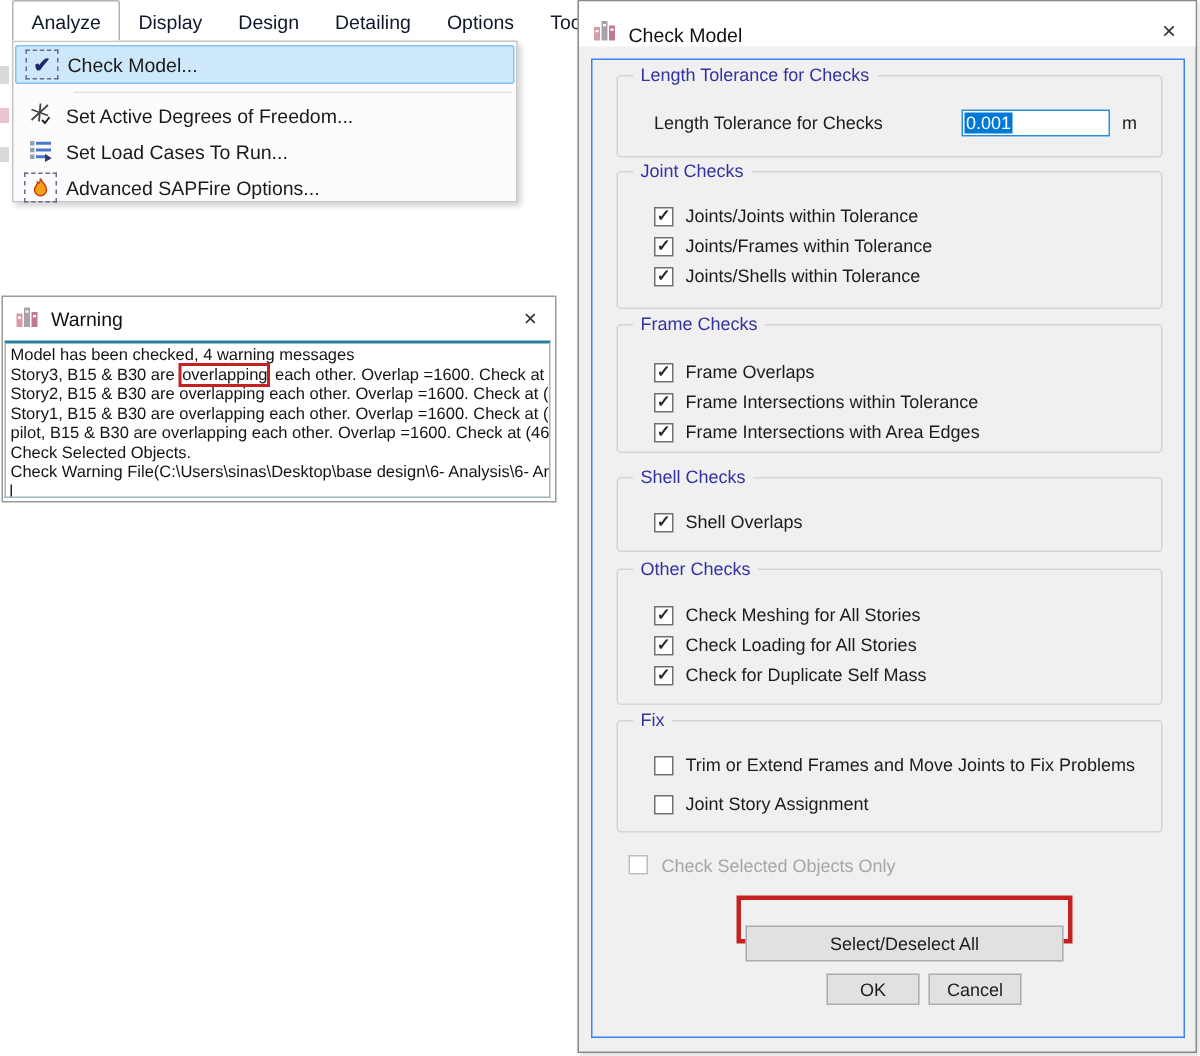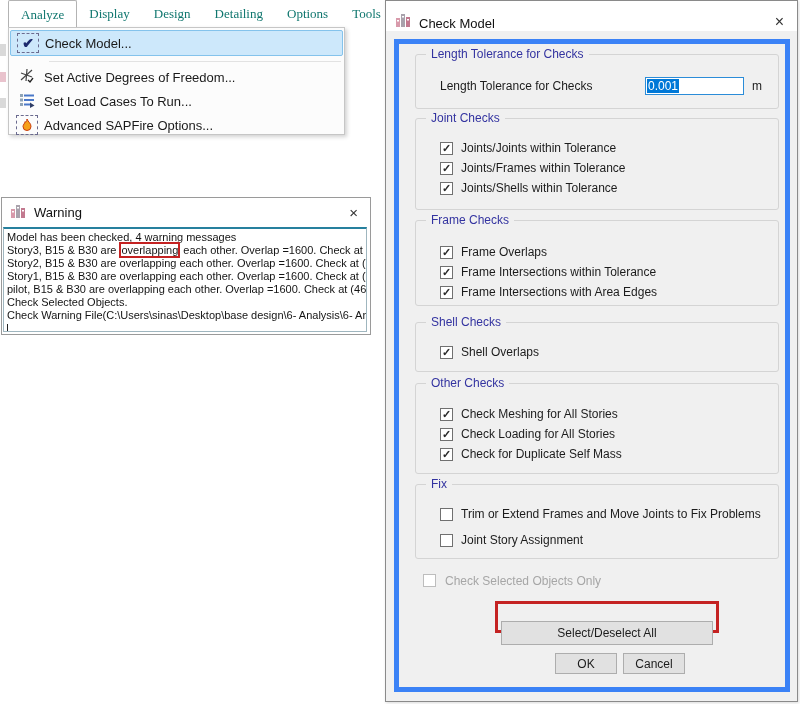--- a/index.html
+++ b/index.html
@@ -4,21 +4,21 @@
 <style>
   * { margin:0; padding:0; box-sizing:border-box; }
   html,body { background:#fff; }
   body { font-family:"Liberation Sans", sans-serif; }
   .screen { position:relative; width:800px; height:704px; background:#fff; overflow:hidden; }
 
   
   .frag { position:absolute; }
 
   
-  .menubar { position:absolute; left:8px; top:0; height:27px; display:flex; align-items:stretch; background:#fff; font-size:13px; color:#0f766e;font-family:Liberation Serif, serif; }
+  .menubar { position:absolute; left:8px; top:0; height:27px; display:flex; align-items:stretch; background:#fff; font-size:13px; color:#0f172a; }
   .menu-tab { padding:5px 12px 4px 12px; display:flex; align-items:center; cursor:default; white-space:nowrap; }
   .menu-tab.active { border:1px solid #b3b3b3; border-bottom:none; background:#fff; border-radius:2px 2px 0 0; position:relative; z-index:3; }
 
   
   .dropdown { position:absolute; left:8px; top:27px; width:337px; height:108px; background:#fcfcfc; border:1px solid #c6c6c6; box-shadow:2px 2px 4px rgba(0,0,0,0.18); z-index:2; font-size:13px; color:#1a1a1a; }
   .dd-row { position:absolute; left:1px; width:333px; height:24px; display:flex; align-items:center; }
   .dd-row .dd-icon { width:34px; display:flex; justify-content:center; align-items:center; flex:none; }
   .dd-row.hl { top:2px; height:26px; background:#cde8fb; border:1px solid #84c3ec; border-radius:2px; }
   .dd-sep { position:absolute; left:40px; right:3px; top:33px; border-top:1px solid #e2e2e2; }
   .icon-dashed { width:22px; height:20px; border:1px dashed #6b6b8f; display:flex; align-items:center; justify-content:center; }
@@ -31,21 +31,21 @@
   .warn-close { margin-left:auto; font-size:15px; color:#333; padding:0 4px; cursor:default; }
   .warn-text { position:absolute; left:1px; right:3px; top:29px; bottom:2px; background:#fff; border:1px solid #9fb6bf; border-top:2px solid #26809e; padding:2px 0 0 3px; font-size:11px; line-height:13px; color:#141414; white-space:nowrap; overflow:hidden; }
   .redbox-word { outline:2px solid #c42222; margin:16px 5px; }
   .caret { display:inline-block; width:1px; height:11px; background:#222; vertical-align:middle; }
 
   
   .cm { position:absolute; left:385px; top:0; width:413px; height:702px; background:#f0f0f0; border:1px solid #8a8a8a; box-shadow:1px 1px 3px rgba(0,0,0,0.15); }
   .cm-title { height:30px; display:flex; align-items:flex-end; padding:0 9px; background:#fff; font-size:13px; color:#111; }
   .cm-title .ttl { margin-left:8px; }
   .cm-close { margin-left:auto; font-size:16px; color:#333; padding:0 4px; cursor:default; }
-  .cm-panel { position:absolute; left:8px; top:38px; width:396px; height:653px; border:5px solid #3b82f6; background:#f0f0f0; }
+  .cm-panel { position:absolute; left:8px; top:38px; width:396px; height:653px; border:1px solid #3b82f6; background:#f0f0f0; }
 
   .group { position:absolute; left:16px; width:364px; border:1px solid #d4d4d4; border-radius:3px; }
   .group-title { position:absolute; top:-8px; left:10px; background:#f0f0f0; padding:0 5px; font-size:12px; color:#3333a0; white-space:nowrap; }
   .g1 { top:10px;  height:55px; }
   .g2 { top:74px;  height:92px; padding-top:19px; }
   .g3 { top:176px; height:86px; padding-top:21px; }
   .g4 { top:278px; height:50px; padding-top:19px; }
   .g5 { top:339px; height:91px; padding-top:20px; }
   .g6 { top:440px; height:75px; padding-top:19px; }
 

